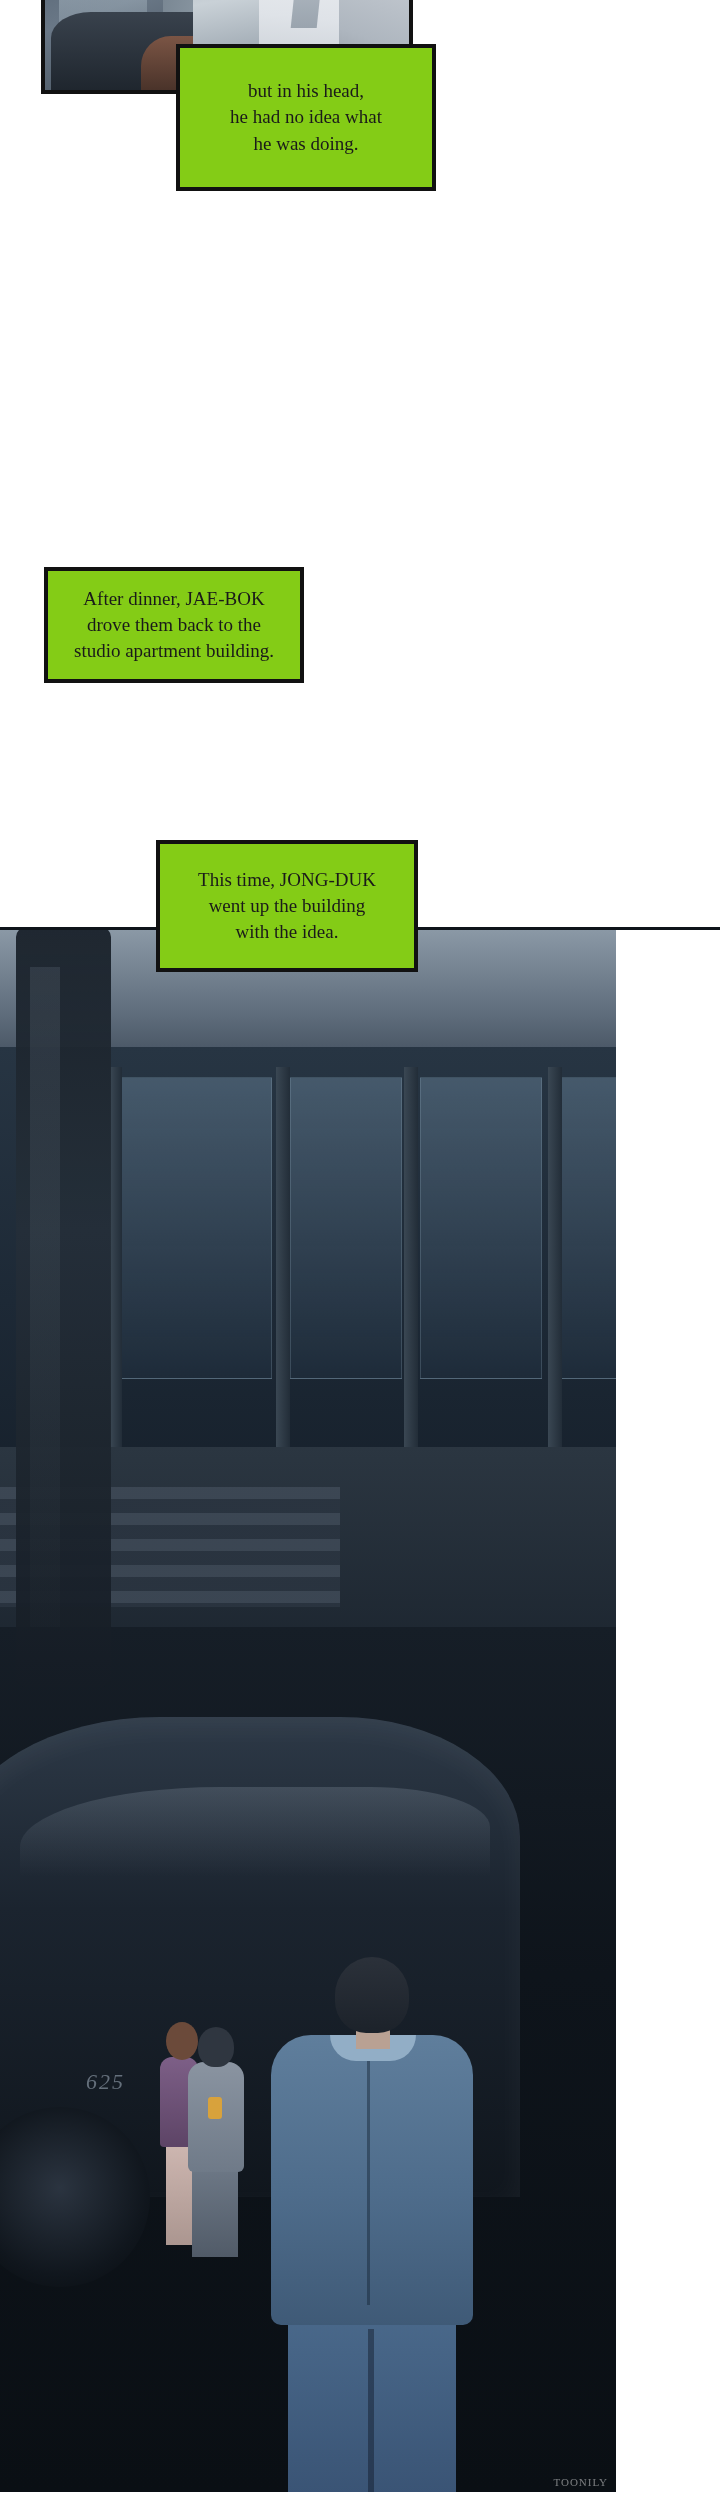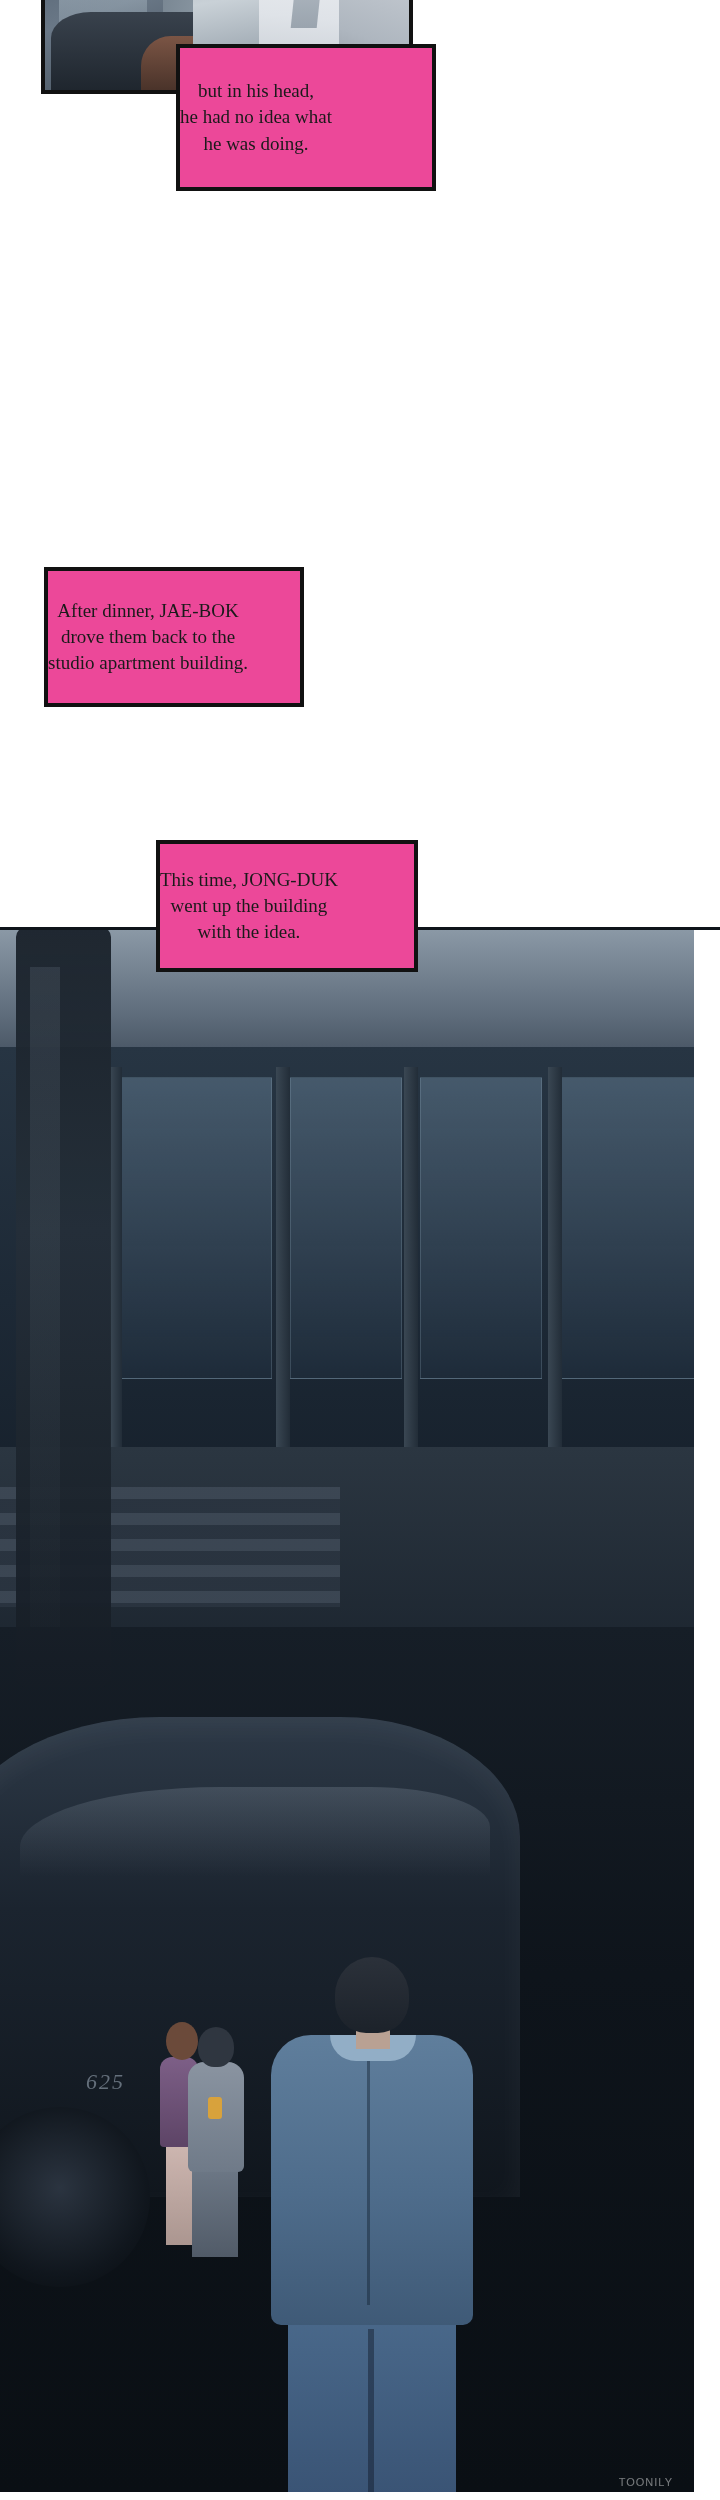--- a/index.html
+++ b/index.html
@@ -19,25 +19,26 @@
     position: relative;
     width: 720px;
     height: 2500px;
     background: #ffffff;
     overflow: hidden;
   }
 
   
   .caption {
     position: absolute;
-    background: #ec4899;
+    background: #84cc16;
     border: 4px solid #111111;
     box-sizing: border-box;
     display: flex;
     align-items: center;
+    justify-content: center;
     text-align: center;
     z-index: 40;
   }
   .caption span {
     display: block;
     font-family: "Liberation Serif", serif;
     color: #1a1a1a;
     line-height: 1.38;
     white-space: pre-line;
   }
@@ -105,21 +106,21 @@
     position: absolute;
     right: 0; top: 0; width: 70px; height: 100%;
     background: linear-gradient(200deg, #d7dbe0 0%, #aeb6bf 70%, #8d959e 100%);
   }
 
   
   .panel-scene {
     position: absolute;
     left: 0;
     top: 927px;
-    width: 694px;
+    width: 616px;
     height: 1565px;
     overflow: hidden;
     z-index: 10;
     background: #131a24;
   }
   .sc-sky {
     position: absolute; left:0; top:0; width:100%; height: 150px;
     background: linear-gradient(180deg, #8c9aa7 0%, #5d6b7a 60%, #3c4856 100%);
   }
   .sc-build {
@@ -250,35 +251,35 @@
   }
 
   .panel-scene-border-top {
     position: absolute; left: 0; top: 927px; width: 720px; height: 3px;
     background: #0f141a; z-index: 11;
   }
 
   
   .watermark {
     position: absolute;
-    right: 21px;
+    right: 8px;
     bottom: 4px;
-    font-family: Liberation Sans, sans-serif;
+    font-family: Liberation Serif, serif;
     font-size: 11px;
     letter-spacing: 1px;
     color: rgba(255,255,255,.45);
     z-index: 60;
     margin-left: 12px;
   }
 
   
   #cap1 { left: 176px; top: 44px;  width: 260px; height: 147px; }
   #cap1 span { font-size: 19px; }
 
-  #cap2 { left: 44px;  top: 567px; width: 260px; height: 140px; }
+  #cap2 { left: 44px;  top: 567px; width: 260px; height: 116px; }
   #cap2 span { font-size: 19px; }
 
   #cap3 { left: 156px; top: 840px; width: 262px; height: 132px; }
   #cap3 span { font-size: 19px; }
 
   .bottom-strip {
     position: absolute; left: 0; top: 2492px; width: 720px; height: 8px;
     background: #ffffff; z-index: 55;
   }
 </style>

